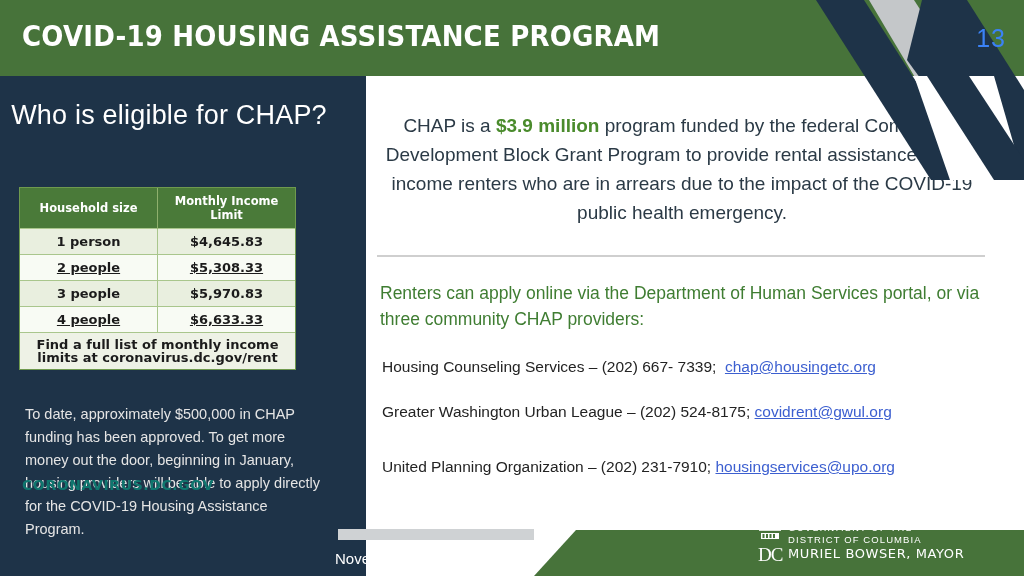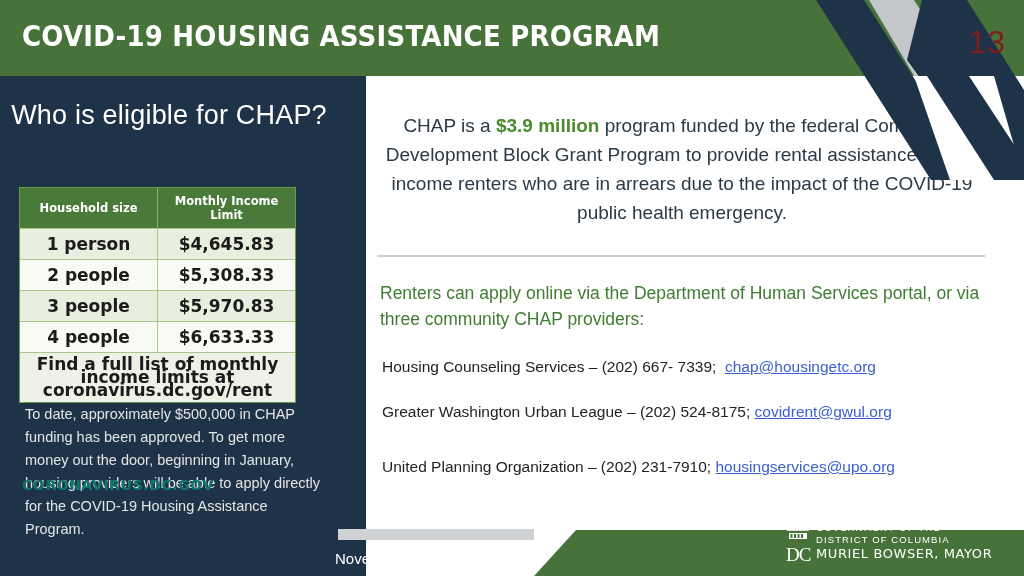--- a/index.html
+++ b/index.html
@@ -19,21 +19,21 @@
   .header-title{
     position:absolute;left:22px;top:20px;
     font-size:28px;font-weight:bold;letter-spacing:0.2px;
     color:#ffffff;text-transform:uppercase;
     font-family:"DejaVu Sans", sans-serif;
     transform:scaleX(0.93);transform-origin:left top;
     white-space:nowrap;z-index:6;
   }
   .page-number{
     position:absolute;right:18px;top:24px;
-    font-size:32px;color:#7f1d1d;letter-spacing:1px;z-index:7;
+    font-size:25px;color:#3b82f6;letter-spacing:1px;z-index:7;
   }
 
   
   .stripes{
     position:absolute;right:0;top:0;width:230px;height:180px;z-index:5;
     pointer-events:none;
   }
 
   
   .sidebar{
@@ -58,29 +58,29 @@
   }
   table.income th{
     background:#4a7a39;color:#ffffff;
     font-size:11.5px;font-weight:bold;
     padding:6px 2px;text-align:center;
     border-right:1px solid #8fb06d;
     font-family:"DejaVu Sans", sans-serif;
   }
   table.income th:last-child{border-right:none;}
   table.income td{
-    font-size:17px;font-weight:bold;color:#1b1b1b;
+    font-size:13px;font-weight:bold;color:#1b1b1b;
     padding:5px 2px;text-align:center;
     border-top:1px solid #a9c68c;
     border-right:1px solid #a9c68c;
     font-family:"DejaVu Sans", sans-serif;
   }
   table.income td:last-child{border-right:none;}
   table.income tr.r-odd td{background:#e9efdf;}
-  table.income tr.r-even td{background:#f8fbf4;}
+  table.income tr.r-even td{background:#f8fbf4;text-decoration:underline;}
   td.footnote{
     background:#eef2e6 !important;
     font-size:9.5px;line-height:13px;font-weight:bold;
     padding:7px 6px;text-align:center;color:#1b1b1b;
     border-right:none !important;
   }
 
   
   .sidebar-note{
     position:absolute;left:25px;top:327px;width:296px;
@@ -130,21 +130,21 @@
     position:absolute;left:0;top:496px;width:1024px;height:80px;z-index:4;
     pointer-events:none;
   }
   .date{
     position:absolute;left:335px;top:550px;
     color:#ffffff;font-size:15px;z-index:9;
   }
 
   
   .dc-logo{
-    position:absolute;left:786px;top:522px;width:212px;height:44px;
+    position:absolute;left:758px;top:522px;width:212px;height:44px;
     z-index:9;color:#ffffff;
   }
   .dc-logo .flagbox{
     position:absolute;left:0;top:2px;width:24px;height:24px;
   }
   .dc-logo .ln1{
     position:absolute;left:30px;top:0px;
     font-size:9.5px;letter-spacing:1.1px;white-space:nowrap;
     font-family:"DejaVu Sans", sans-serif;
   }

